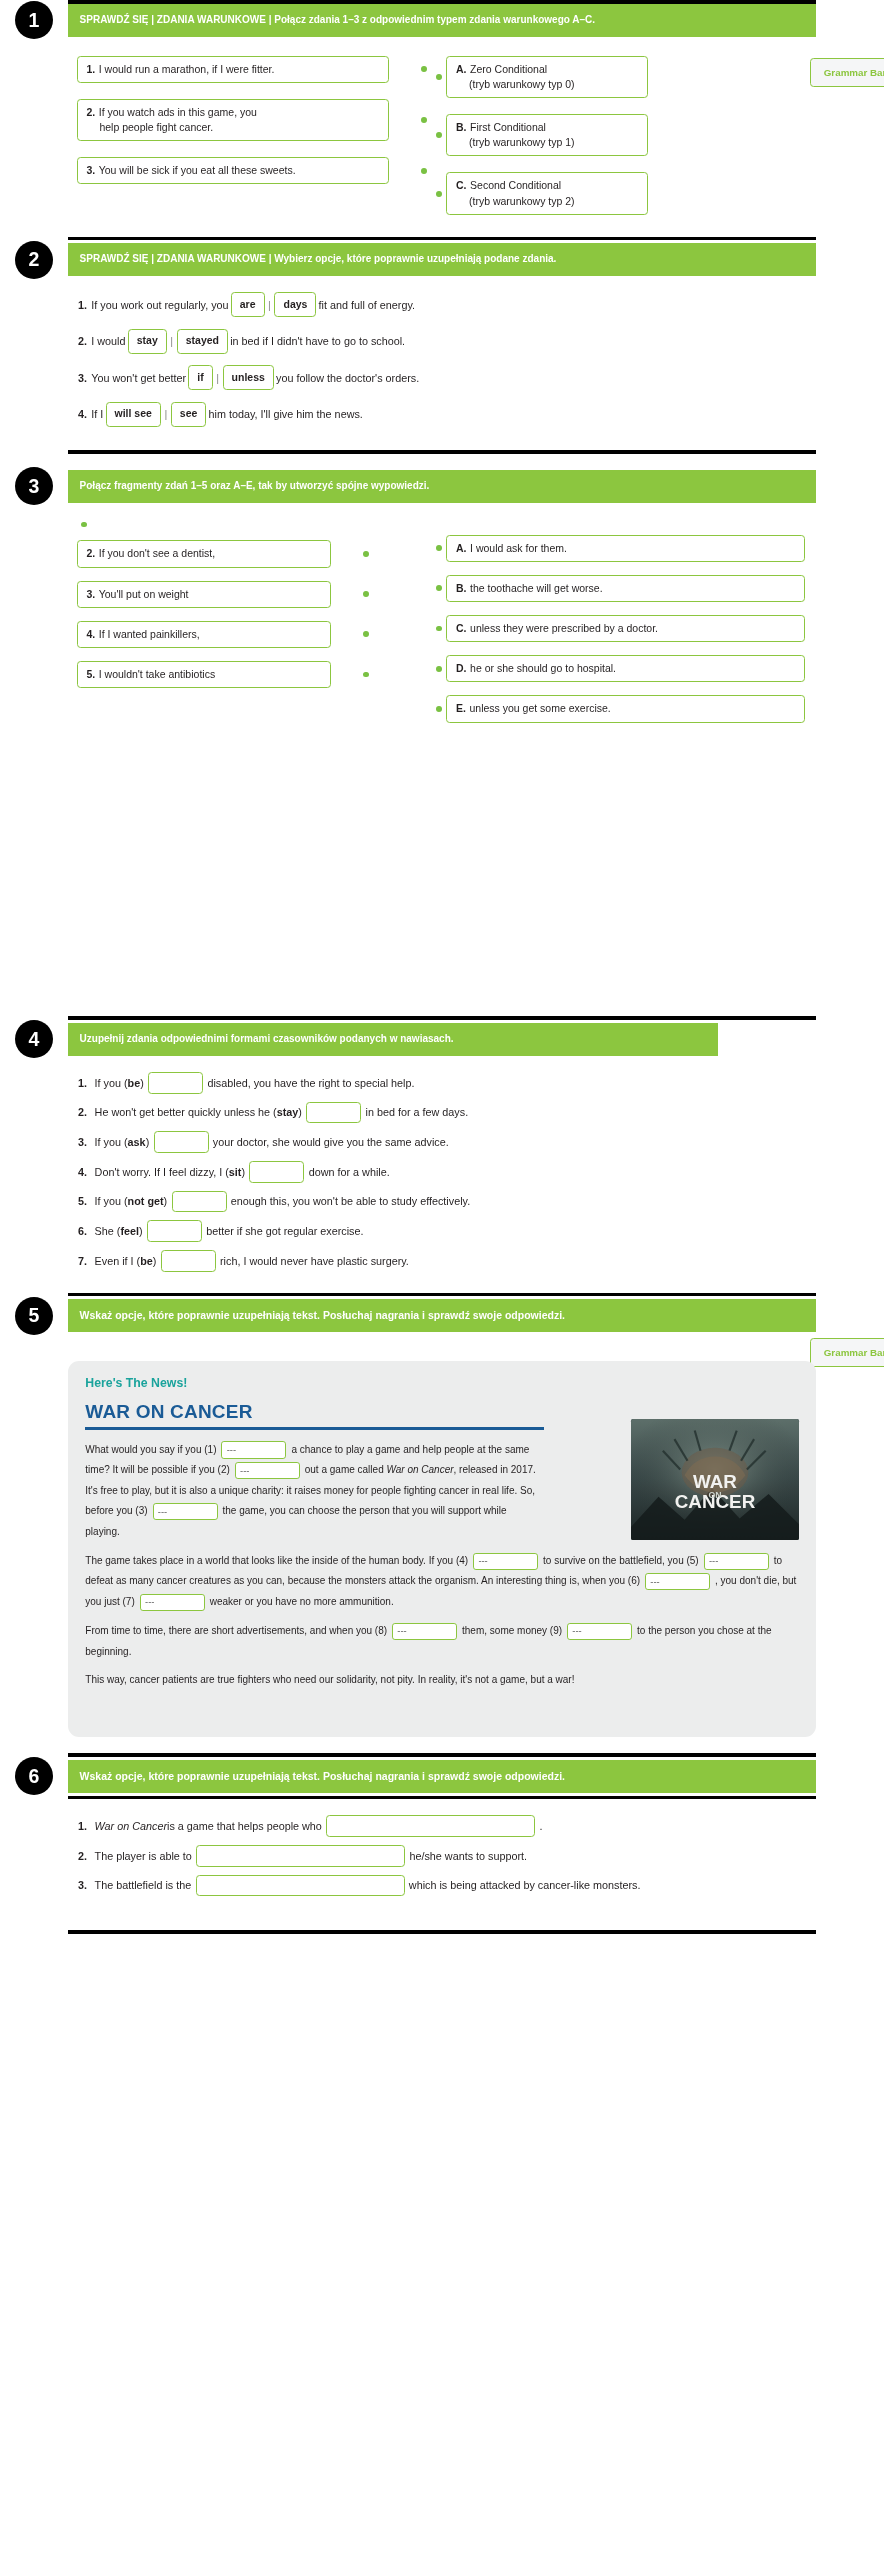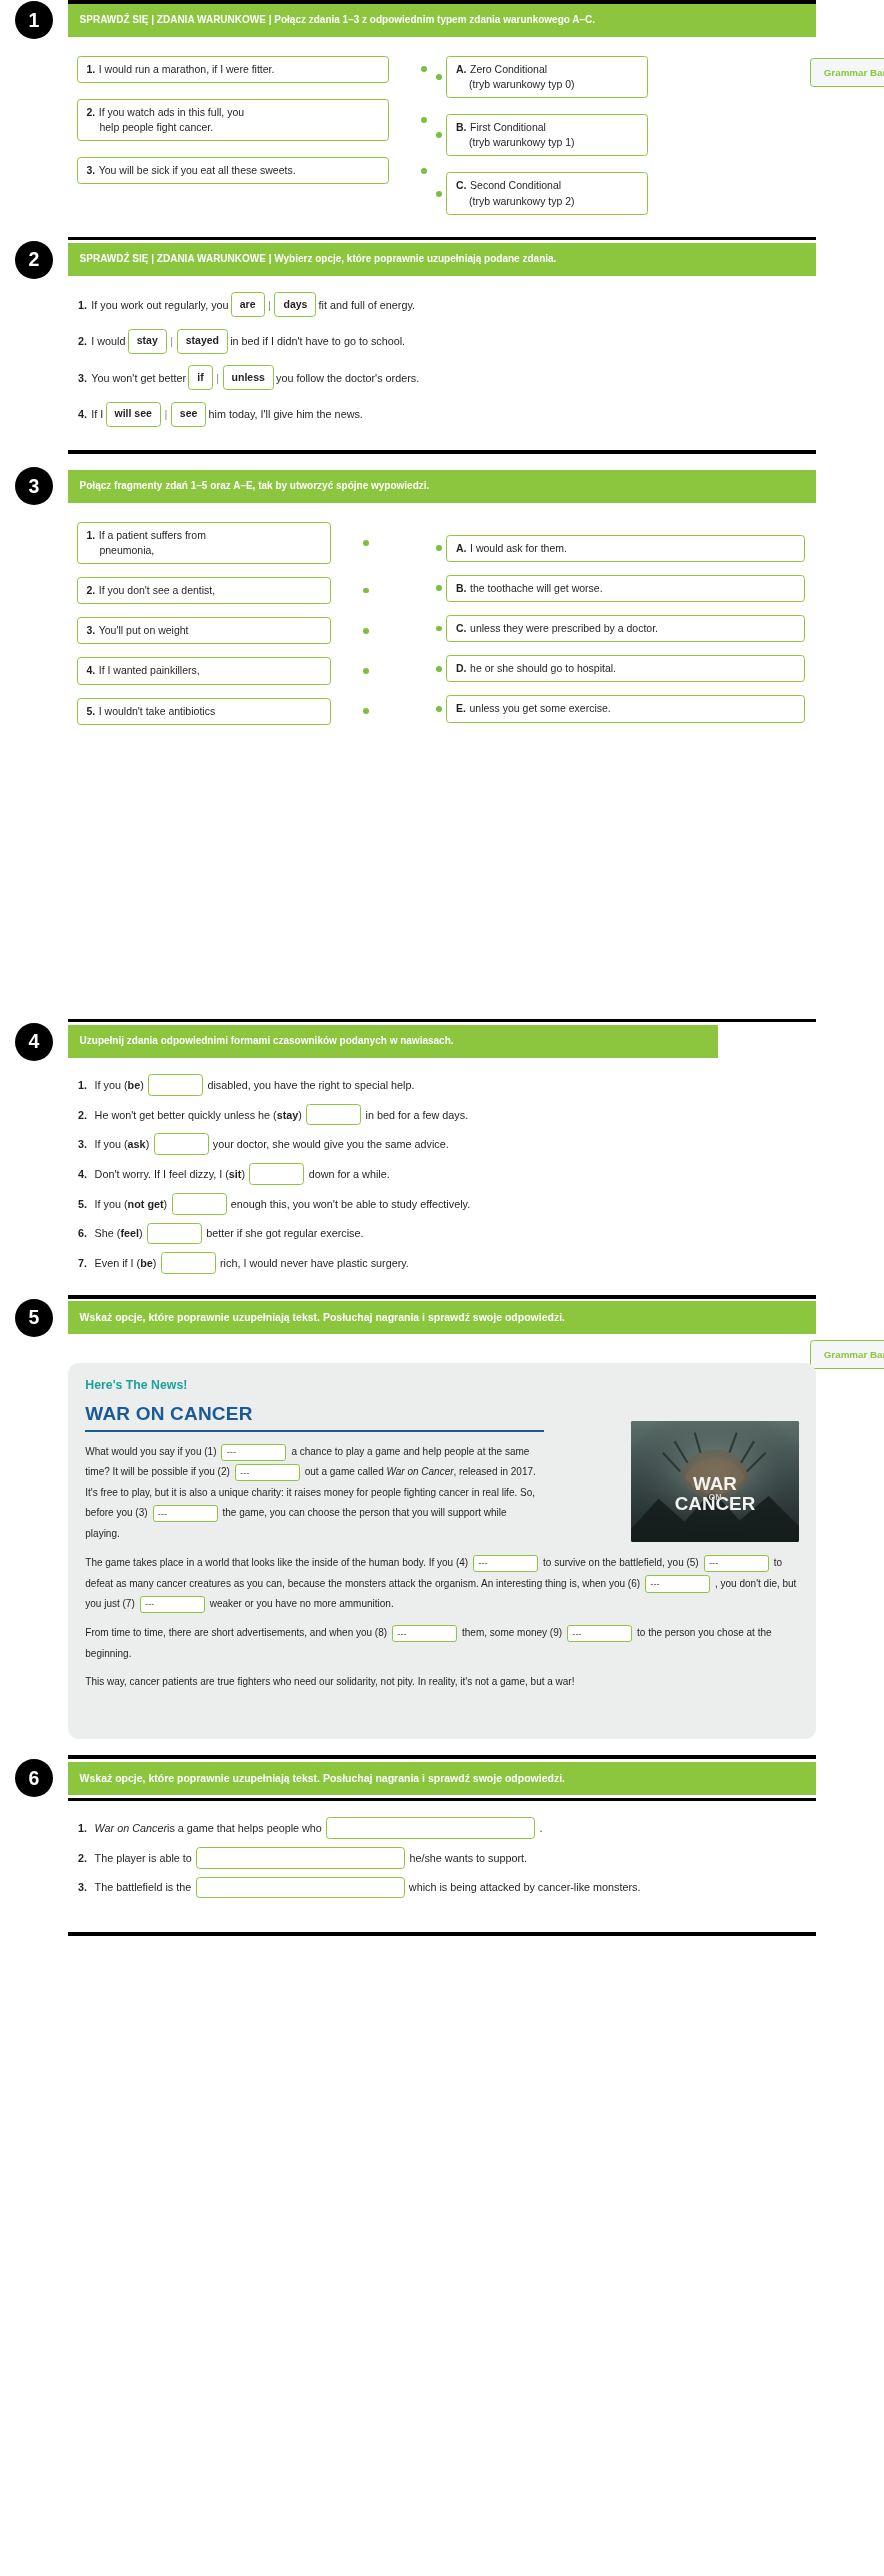--- a/index.html
+++ b/index.html
@@ -276,21 +276,21 @@
             <div class="m-box">
               <span class="two-line">
                 <span><b class="lbl">1.</b><span>I would run a marathon, if I were fitter.</span></span>
               </span>
             </div>
             <span class="dot after"></span>
           </div>
           <div class="match-row left-row">
             <div class="m-box">
               <span class="two-line">
-                <span><b class="lbl">2.</b><span>If you watch ads in this full, you</span></span>
+                <span><b class="lbl">2.</b><span>If you watch ads in this game, you</span></span>
                 <span class="ln2">help people fight cancer.</span>
               </span>
             </div>
             <span class="dot after"></span>
           </div>
           <div class="match-row left-row">
             <div class="m-box">
               <span class="two-line">
                 <span><b class="lbl">3.</b><span>You will be sick if you eat all these sweets.</span></span>
               </span>
@@ -381,26 +381,20 @@
 
   <div class="ex ex3">
     <div class="ex-head" style="margin-top:16px;">
       <div class="ex-num">3</div>
       <div class="ex-band">Połącz fragmenty zdań 1–5 oraz A–E, tak by utworzyć spójne wypowiedzi.</div>
     </div>
     <div class="ex-body">
       <div class="match-wrap">
         <div class="match-col left">
           <div class="match-row left-row">
-            <div class="m-box">
-              <span class="two-line">
-                <span><b class="lbl">1.</b><span>If a patient suffers from</span></span>
-                <span class="ln2">pneumonia,</span>
-              </span>
-            </div>
             <span class="dot after"></span>
           </div>
           <div class="match-row left-row">
             <div class="m-box">
               <span class="two-line">
                 <span><b class="lbl">2.</b><span>If you don't see a dentist,</span></span>
               </span>
             </div>
             <span class="dot after"></span>
           </div>

